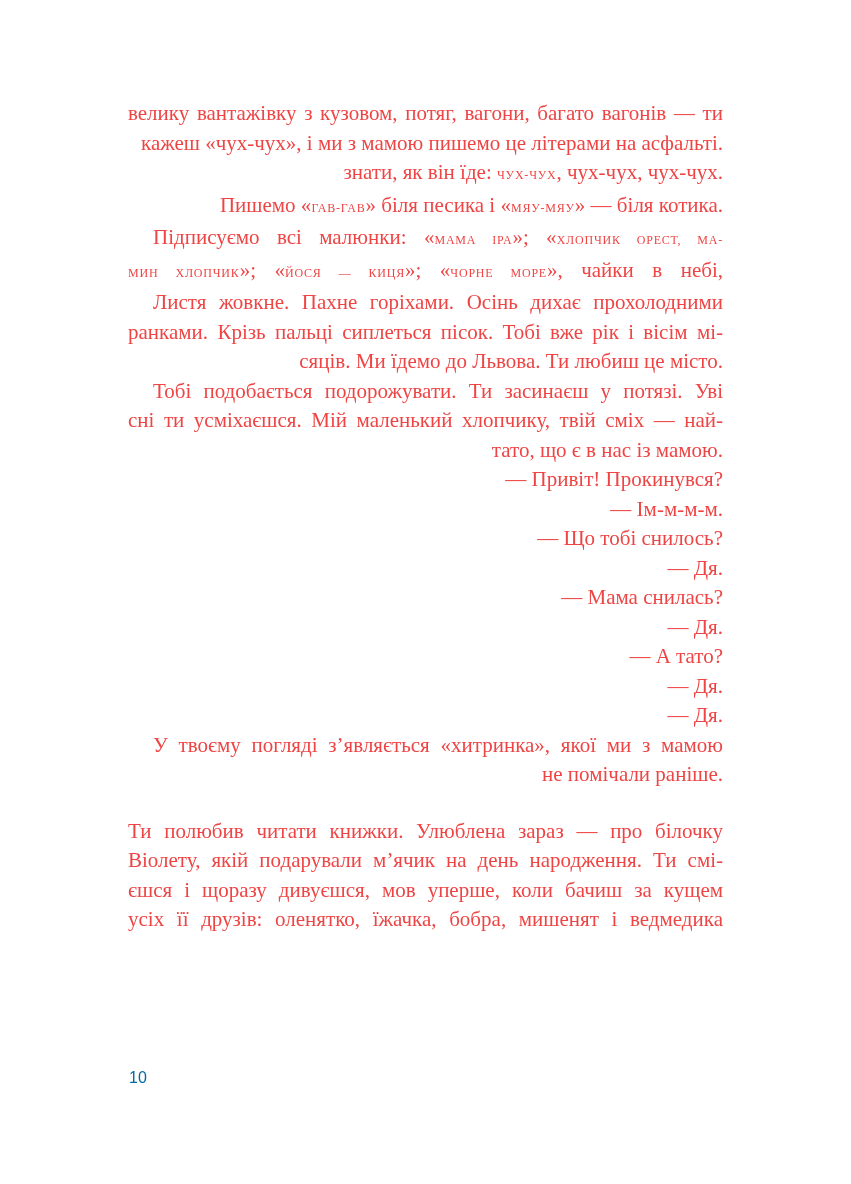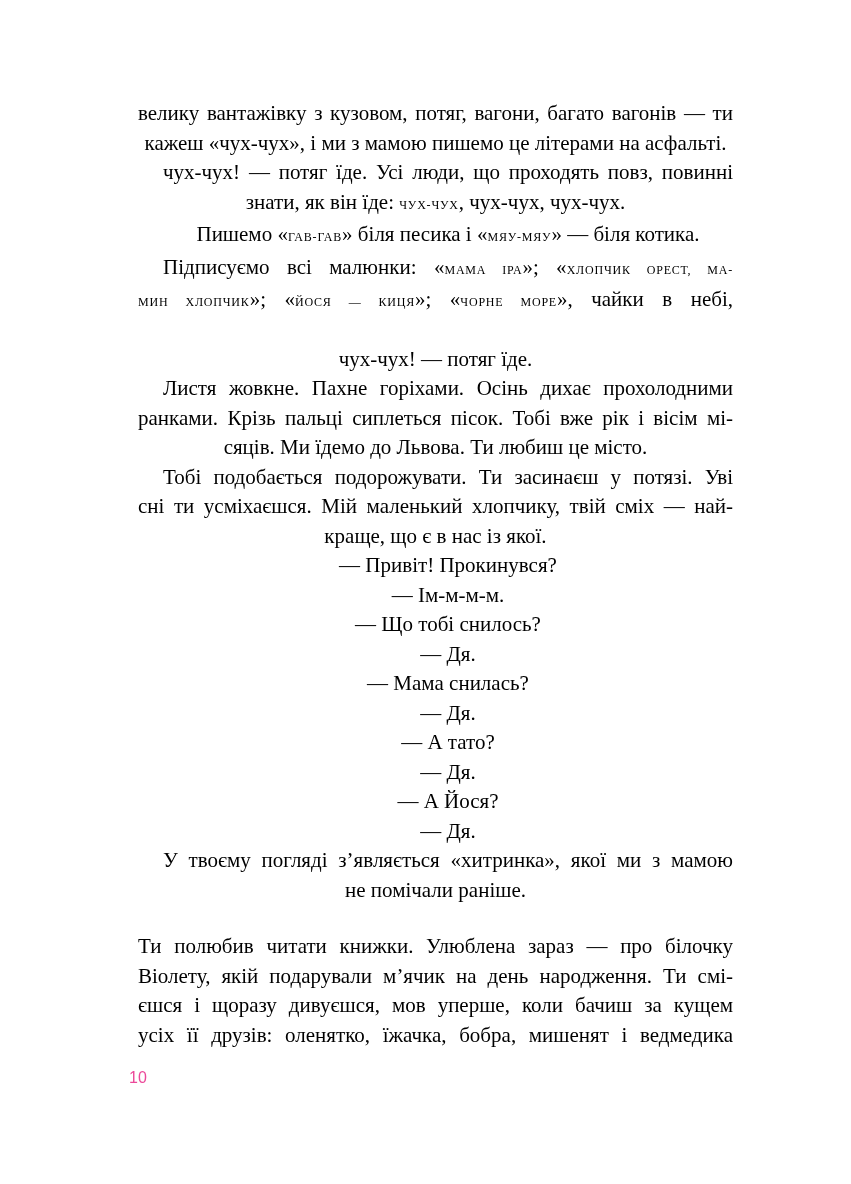--- a/index.html
+++ b/index.html
@@ -10,80 +10,76 @@
     position: relative;
     overflow: hidden;
   }
   .book-page {
     position: absolute;
     inset: 0;
     background: #ffffff;
   }
   .text-col {
     position: absolute;
-    left: 138px;
+    left: 128px;
     top: 99px;
     width: 595px;
-    color: #000000;
+    color: #ef4444;
     font-family: "Liberation Serif", "DejaVu Serif", serif;
     font-size: 21px;
     line-height: 29.5px;
     -webkit-font-smoothing: antialiased;
   }
   .para { margin: 0; }
   .para.space-before { margin-top: 27px; }
-  .line { text-align: center; white-space: normal; }
+  .line { text-align: right; white-space: normal; }
   .line.just { text-align: justify; text-align-last: justify; }
   .line.indent { text-indent: 25px; }
   .sc {
     font-size: 12px;
     letter-spacing: 0.8px;
   }
   .page-number {
     position: absolute;
     left: 129px;
     top: 1068px;
     font-family: "Liberation Sans", "DejaVu Sans", sans-serif;
     font-size: 16px;
     line-height: 20px;
-    color: #ec4899;
+    color: #0369a1;
   }
 </style>
 </head>
 <body>
 
 <div class="book-page">
   <main class="text-col">
       <div class="para">
         <div class="line just"><span class="seg">велику вантажівку з кузовом, потяг, вагони, багато вагонів — ти</span></div>
         <div class="line"><span class="seg">кажеш «чух-чух», і ми з мамою пишемо це літерами на асфальті.</span></div>
       </div>
       <div class="para">
-        <div class="line just indent"><span class="seg">чух-чух! — потяг їде. Усі люди, що проходять повз, повинні</span></div>
         <div class="line"><span class="seg">знати, як він їде: </span><span class="sc">ЧУХ-ЧУХ</span><span class="seg">, чух-чух, чух-чух.</span></div>
       </div>
       <div class="para">
         <div class="line indent"><span class="seg">Пишемо «</span><span class="sc">ГАВ-ГАВ</span><span class="seg">» біля песика і «</span><span class="sc">МЯУ-МЯУ</span><span class="seg">» — біля котика.</span></div>
       </div>
       <div class="para">
         <div class="line just indent"><span class="seg">Підписуємо всі малюнки: «</span><span class="sc">МАМА ІРА</span><span class="seg">»; «</span><span class="sc">ХЛОПЧИК ОРЕСТ, МА-</span></div>
         <div class="line just"><span class="sc">МИН ХЛОПЧИК</span><span class="seg">»; «</span><span class="sc">ЙОСЯ — КИЦЯ</span><span class="seg">»; «</span><span class="sc">ЧОРНЕ МОРЕ</span><span class="seg">», чайки в небі,</span></div>
       </div>
-      <div class="para space-before">
-        <div class="line"><span class="seg">чух-чух! — потяг їде.</span></div>
-      </div>
       <div class="para">
         <div class="line just indent"><span class="seg">Листя жовкне. Пахне горіхами. Осінь дихає прохолодними</span></div>
         <div class="line just"><span class="seg">ранками. Крізь пальці сиплеться пісок. Тобі вже рік і вісім мі-</span></div>
         <div class="line"><span class="seg">сяців. Ми їдемо до Львова. Ти любиш це місто.</span></div>
       </div>
       <div class="para">
         <div class="line just indent"><span class="seg">Тобі подобається подорожувати. Ти засинаєш у потязі. Уві</span></div>
         <div class="line just"><span class="seg">сні ти усміхаєшся. Мій маленький хлопчику, твій сміх — най-</span></div>
-        <div class="line"><span class="seg">краще, що є в нас із якої.</span></div>
+        <div class="line"><span class="seg">тато, що є в нас із мамою.</span></div>
       </div>
       <div class="para">
         <div class="line indent"><span class="seg">— Привіт! Прокинувся?</span></div>
       </div>
       <div class="para">
         <div class="line indent"><span class="seg">— Ім-м-м-м.</span></div>
       </div>
       <div class="para">
         <div class="line indent"><span class="seg">— Що тобі снилось?</span></div>
       </div>
@@ -96,23 +92,20 @@
       <div class="para">
         <div class="line indent"><span class="seg">— Дя.</span></div>
       </div>
       <div class="para">
         <div class="line indent"><span class="seg">— А тато?</span></div>
       </div>
       <div class="para">
         <div class="line indent"><span class="seg">— Дя.</span></div>
       </div>
       <div class="para">
-        <div class="line indent"><span class="seg">— А Йося?</span></div>
-      </div>
-      <div class="para">
         <div class="line indent"><span class="seg">— Дя.</span></div>
       </div>
       <div class="para">
         <div class="line just indent"><span class="seg">У твоєму погляді з’являється «хитринка», якої ми з мамою</span></div>
         <div class="line"><span class="seg">не помічали раніше.</span></div>
       </div>
       <div class="para space-before">
         <div class="line just"><span class="seg">Ти полюбив читати книжки. Улюблена зараз — про білочку</span></div>
         <div class="line just"><span class="seg">Віолету, якій подарували м’ячик на день народження. Ти смі-</span></div>
         <div class="line just"><span class="seg">єшся і щоразу дивуєшся, мов уперше, коли бачиш за кущем</span></div>

